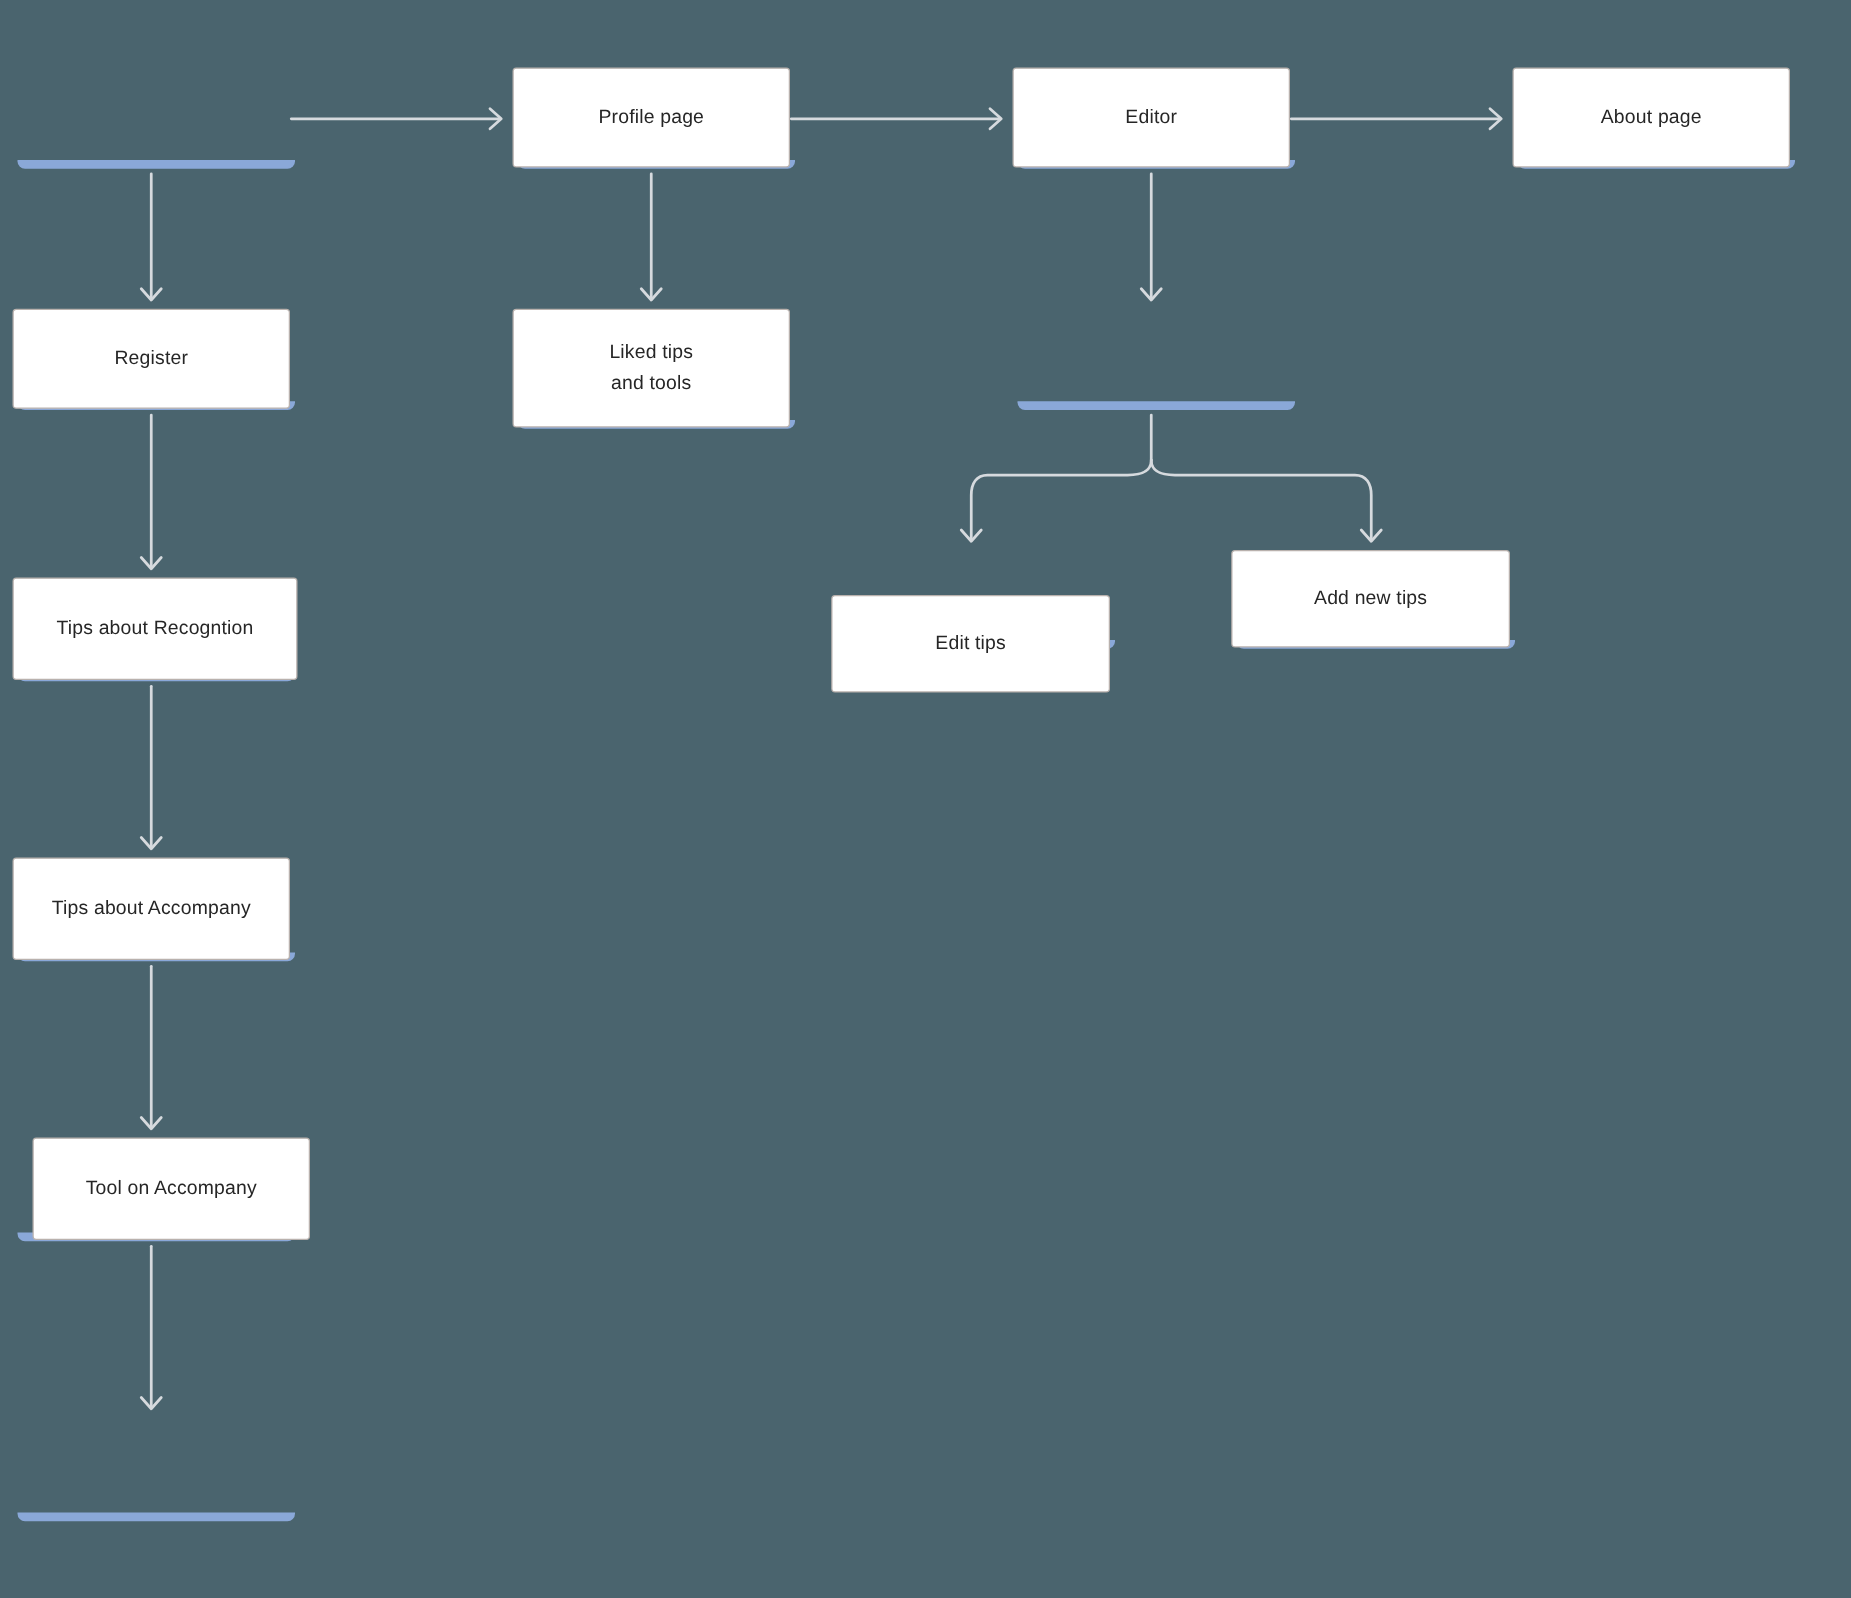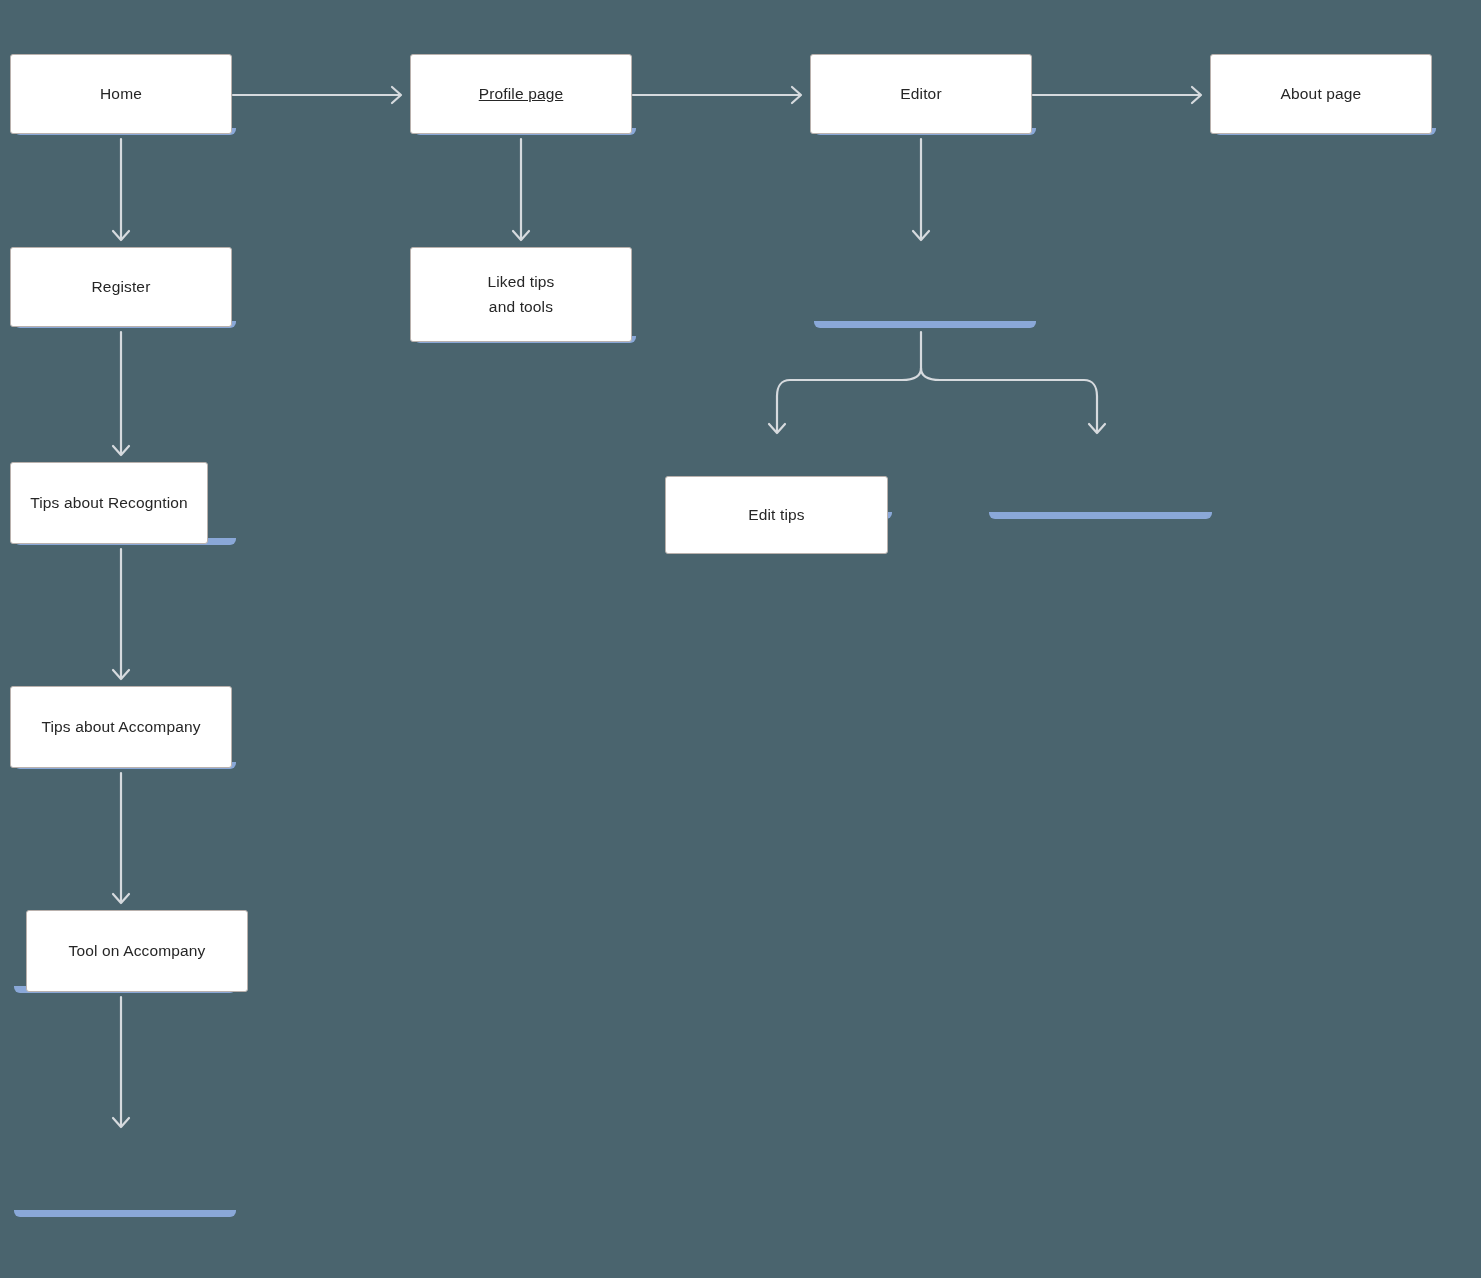--- a/index.html
+++ b/index.html
@@ -138,25 +138,22 @@
   <div class="node-shadow" style="left:14px;  top:321px;  width:222px; height:7px;"></div>
   <div class="node-shadow" style="left:414px; top:336px;  width:222px; height:7px;"></div>
   <div class="node-shadow" style="left:814px; top:321px;  width:222px; height:7px;"></div>
   <div class="node-shadow" style="left:669px; top:512px;  width:223px; height:7px;"></div>
   <div class="node-shadow" style="left:989px; top:512px;  width:223px; height:7px;"></div>
   <div class="node-shadow" style="left:14px;  top:538px;  width:222px; height:7px;"></div>
   <div class="node-shadow" style="left:14px;  top:762px;  width:222px; height:7px;"></div>
   <div class="node-shadow" style="left:14px;  top:986px;  width:222px; height:7px;"></div>
   <div class="node-shadow" style="left:14px;  top:1210px; width:222px; height:7px;"></div>
 
-  <div class="node" style="left:10px; top:54px; width:222px; height:80px;">
-    <span class="label">Home</span>
-  </div>
 
-  <div class="node" style="left:410px; top:54px; width:222px; height:80px;text-decoration:underline;">
+  <div class="node" style="left:410px; top:54px; width:222px; height:80px;">
     <span class="label">Profile page</span>
   </div>
 
   <div class="node" style="left:810px; top:54px; width:222px; height:80px;align-items:center;">
     <span class="label">Editor</span>
   </div>
 
   <div class="node" style="left:1210px; top:54px; width:222px; height:80px;">
     <span class="label">About page</span>
   </div>
@@ -168,22 +165,25 @@
   <div class="node" style="left:410px; top:247px; width:222px; height:95px;">
     <span class="label">Liked tips
 and tools</span>
   </div>
 
 
   <div class="node" style="left:665px; top:440px; width:223px; height:78px;margin-top:36px;">
     <span class="label">Edit tips</span>
   </div>
 
+  <div class="node" style="left:985px; top:440px; width:223px; height:78px;">
+    <span class="label">Add new tips</span>
+  </div>
 
-  <div class="node" style="left:10px; top:462px; width:198px; height:82px;">
+  <div class="node" style="left:10px; top:462px; width:228px; height:82px;">
     <span class="label">Tips about Recogntion</span>
   </div>
 
   <div class="node" style="left:10px; top:686px; width:222px; height:82px;">
     <span class="label">Tips about Accompany</span>
   </div>
 
   <div class="node" style="left:4px; top:910px; width:222px; height:82px;margin-left:22px;">
     <span class="label">Tool on Accompany</span>
   </div>

